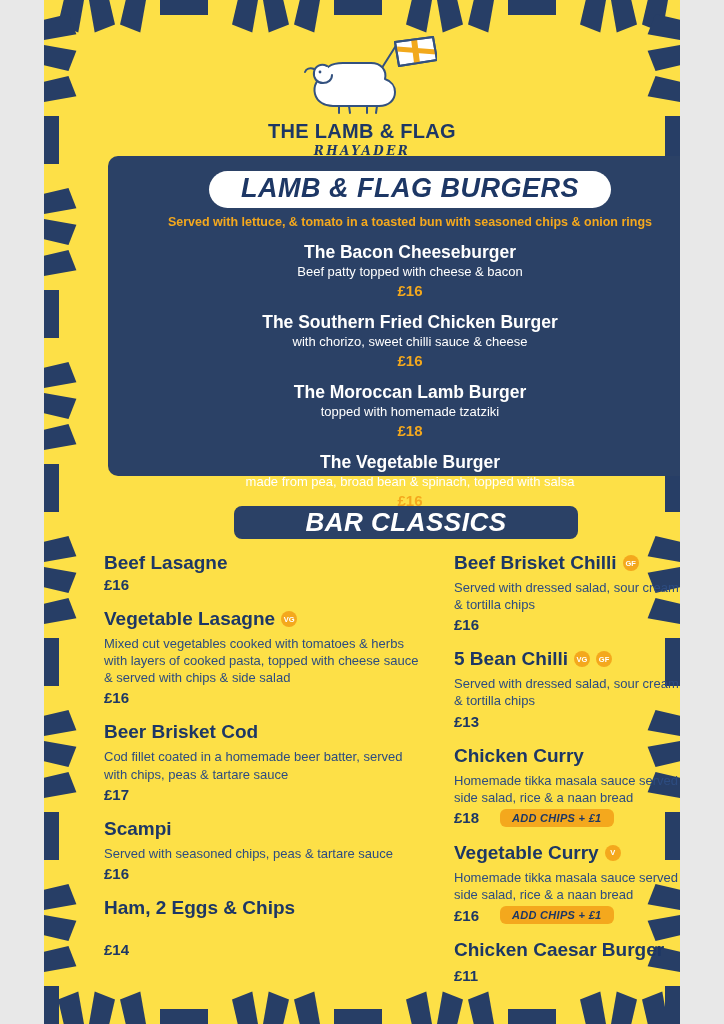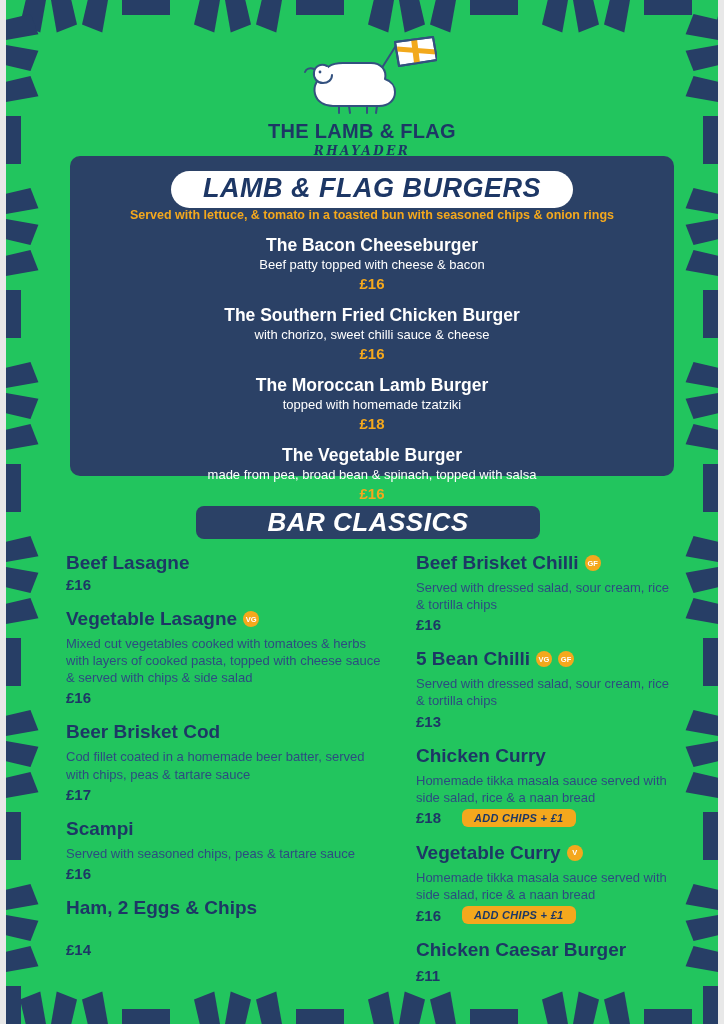--- a/index.html
+++ b/index.html
@@ -3,21 +3,21 @@
 <meta charset="utf-8">
 <style>
   :root{
     --ink:#1d3765;          
     --panel:#2b4166;        
     --pattern:#273e66;      
     --body:#2d4c80;         
     --yellow:#f4a81d;       
   }
   html,body{margin:0;padding:0;background:#e8e8e8;}
-  .page{position:relative;width:712px;height:1024px;background:#22c55e;overflow:hidden;
+  .page{position:relative;width:636px;height:1024px;background:#fde047;overflow:hidden;
         font-family:"Liberation Sans",sans-serif;margin:0 auto;}
 
   
   .strip-h{position:absolute;left:0;right:0;height:36px;display:flex;gap:24px;overflow:hidden;padding-left:14px;}
   .border-top{top:0;transform:scaleY(-1);}
   .border-bottom{bottom:0;}
   .strip-v{position:absolute;top:0;bottom:0;width:36px;display:flex;flex-direction:column;gap:24px;overflow:hidden;padding-top:14px;}
   .border-left{left:0;transform:scaleX(-1);}
   .border-right{right:0;}
   .unit-h{position:relative;flex:0 0 150px;height:36px;}
@@ -36,21 +36,21 @@
   .logo-wrap{position:absolute;top:36px;left:0;width:100%;text-align:center;}
   .brand-title{font-size:20px;font-weight:bold;color:var(--ink);letter-spacing:.3px;margin-top:2px;}
   .brand-sub{font-family:"DejaVu Serif",serif;font-style:italic;font-weight:bold;font-size:12px;
              letter-spacing:2.5px;color:var(--ink);margin-top:1px;}
 
   
   .burgers-panel{position:absolute;left:64px;top:156px;width:604px;height:320px;background:var(--panel);
                  border-radius:10px;text-align:center;box-sizing:border-box;padding-top:15px;}
   .pill-white{display:inline-block;background:#fff;border-radius:22px;padding:2px 32px 4px;
               font-size:27px;font-weight:bold;font-style:italic;color:var(--ink);letter-spacing:.5px;}
-  .burgers-subtitle{color:var(--yellow);font-size:12.5px;font-weight:bold;}
+  .burgers-subtitle{color:var(--yellow);font-size:12.5px;font-weight:bold;margin-top:7px;}
   .burger-item{margin-top:13px;}
   .b-name{color:#fff;font-size:17.5px;font-weight:bold;}
   .b-desc{color:#fff;font-size:13px;margin-top:1px;}
   .b-price{color:var(--yellow);font-size:15px;font-weight:bold;margin-top:3px;}
 
   
   .classics-pill{position:absolute;left:190px;top:506px;width:344px;height:33px;background:var(--panel);
                  border-radius:8px;color:#fff;font-size:26px;font-weight:bold;font-style:italic;
                  text-align:center;line-height:33px;letter-spacing:.5px;}
   .col{position:absolute;top:552px;}

